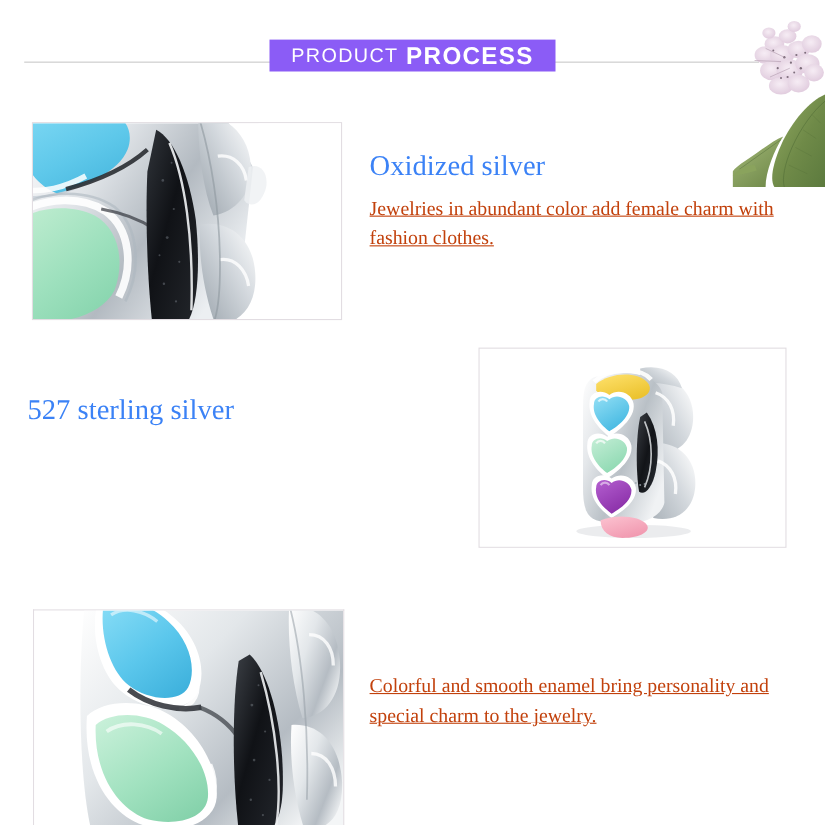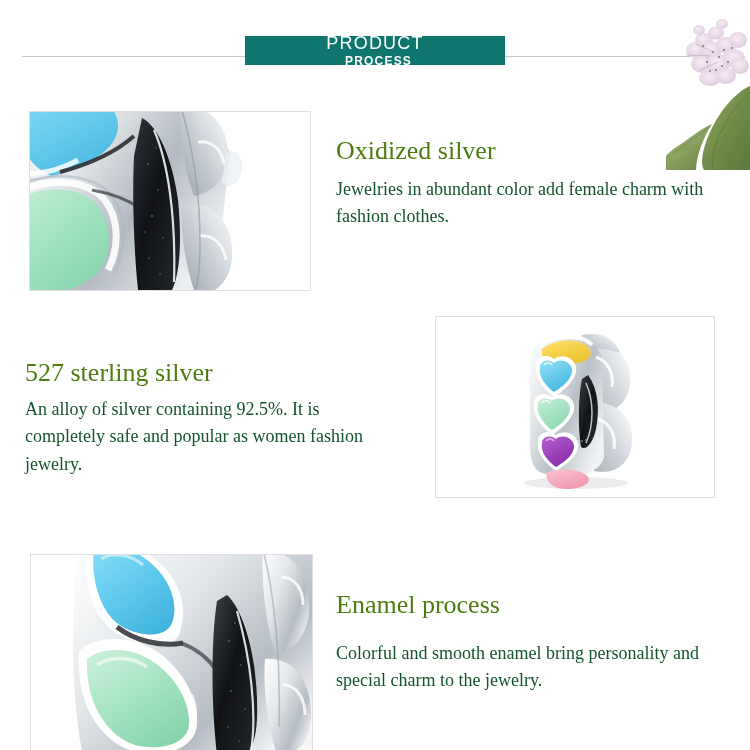--- a/index.html
+++ b/index.html
@@ -24,40 +24,38 @@
     width: 668px;
     height: 1px;
     background: #c9c9c9;
   }
   .header-banner {
     position: absolute;
     left: 245px;
     top: 36px;
     width: 260px;
     height: 29px;
-    background: #0f766e;
+    background: #8b5cf6;
     display: flex;
     align-items: center;
     justify-content: center;
     letter-spacing: 1.2px;
-    flex-direction: column;
   }
   .header-banner .title-light {
     color: #ffffff;
     font-family: "Liberation Sans", sans-serif;
     font-size: 18px;
     font-weight: 400;
   }
   .header-banner .title-bold {
     color: #ffffff;
     font-family: "Liberation Sans", sans-serif;
-    font-size: 12px;
+    font-size: 22px;
     font-weight: 700;
     margin-left: 7px;
-    text-decoration: underline;
   }
 
   
   .floral {
     position: absolute;
     left: 666px;
     top: 0px;
     width: 84px;
     height: 170px;
     pointer-events: none;
@@ -74,31 +72,32 @@
   .photo-2 { left: 435px; top: 316px; width: 278px; height: 180px; }
   .photo-3 { left: 30px;  top: 554px; width: 281px; height: 196px; border-bottom: none; }
 
   .photo-inner { position: absolute; inset: 0; }
 
   
   .text-block { position: absolute; }
   .block-heading {
     font-family: "Liberation Serif", "DejaVu Serif", serif;
     font-size: 26px;
-    color: #4d7c0f;
+    color: #3b82f6;
     font-weight: 400;
     line-height: 1.15;
     white-space: nowrap;
   }
   .block-body {
     font-family: "Liberation Serif", "DejaVu Serif", serif;
     font-size: 18px;
-    color: #14532d;
+    color: #c2410c;
     line-height: 1.52;
     margin-top: 10px;
+    text-decoration: underline;
   }
 
   .text-1 { left: 336px; top: 136px; width: 380px; }
   .text-2 { left: 25px;  top: 358px; width: 360px; }
   .text-3 { left: 336px; top: 590px; width: 400px; }
   .text-2 .block-body { margin-top: 8px; }
   .text-3 .block-body { margin-top: 20px; }
 </style>
 </head>
 <body>
@@ -250,21 +249,20 @@
   </svg>
 </div>
 
 <div class="text-block text-1">
   <div class="block-heading">Oxidized silver</div>
   <div class="block-body"> Jewelries in abundant color add female charm with fashion clothes.</div>
 </div>
 
 <div class="text-block text-2">
   <div class="block-heading">527 sterling silver</div>
-  <div class="block-body">An alloy of silver containing 92.5%. It is completely safe and popular as women fashion jewelry.</div>
 </div>
 
 <div class="photo-frame photo-2">
   <svg class="photo-inner" viewBox="0 0 278 180" preserveAspectRatio="none">
     <defs>
       <linearGradient id="beadSilver" x1="0%" y1="0%" x2="100%" y2="70%">
         <stop offset="0%" stop-color="#ffffff"></stop>
         <stop offset="30%" stop-color="#e5e8eb"></stop>
         <stop offset="62%" stop-color="#b9c0c6"></stop>
         <stop offset="100%" stop-color="#f0f2f4"></stop>
@@ -405,15 +403,14 @@
 
     <path d="M232 -5 C258 -5 276 14 278 46 C280 76 266 96 244 98 C234 66 230 24 232 -5 Z" fill="url(#silvC)"></path>
     <path d="M234 104 C260 102 278 122 280 156 C281 186 268 200 246 200 C236 170 232 134 234 104 Z" fill="url(#silvC)"></path>
     <path d="M250 22 C264 22 272 34 272 50" stroke="#ffffff" stroke-width="3" fill="none" opacity="0.8"></path>
     <path d="M252 130 C266 130 274 144 274 160" stroke="#ffffff" stroke-width="3" fill="none" opacity="0.8"></path>
     <path d="M232 -5 C244 40 250 110 248 172" stroke="#959ea6" stroke-width="1.6" fill="none" opacity="0.55"></path>
   </svg>
 </div>
 
 <div class="text-block text-3">
-  <div class="block-heading">Enamel process</div>
   <div class="block-body">Colorful and smooth enamel bring personality and special charm to the jewelry.</div>
 </div>
 
 </body></html>

